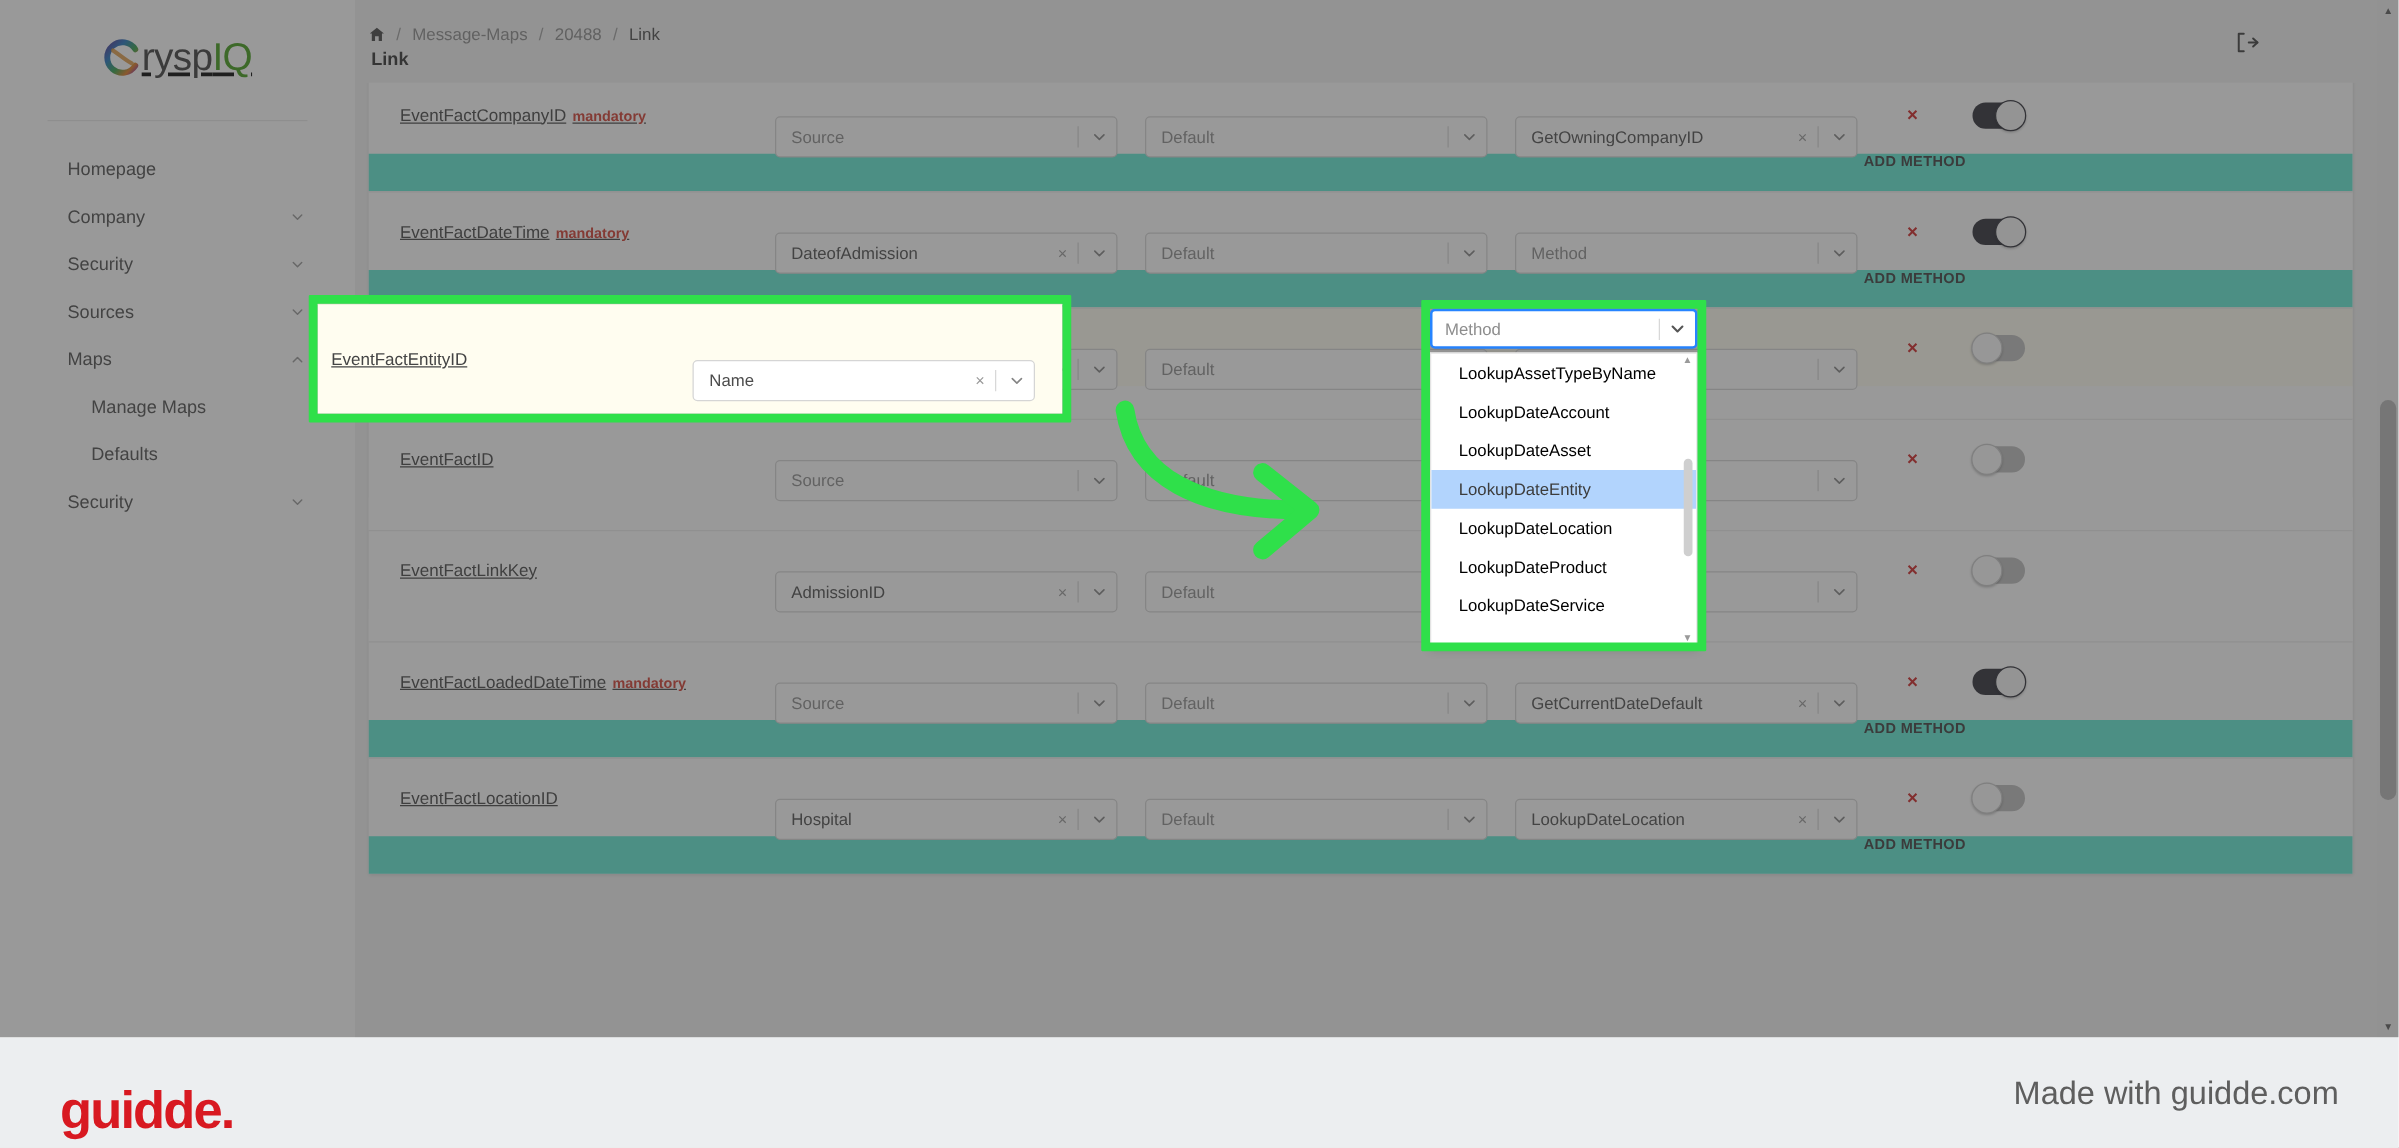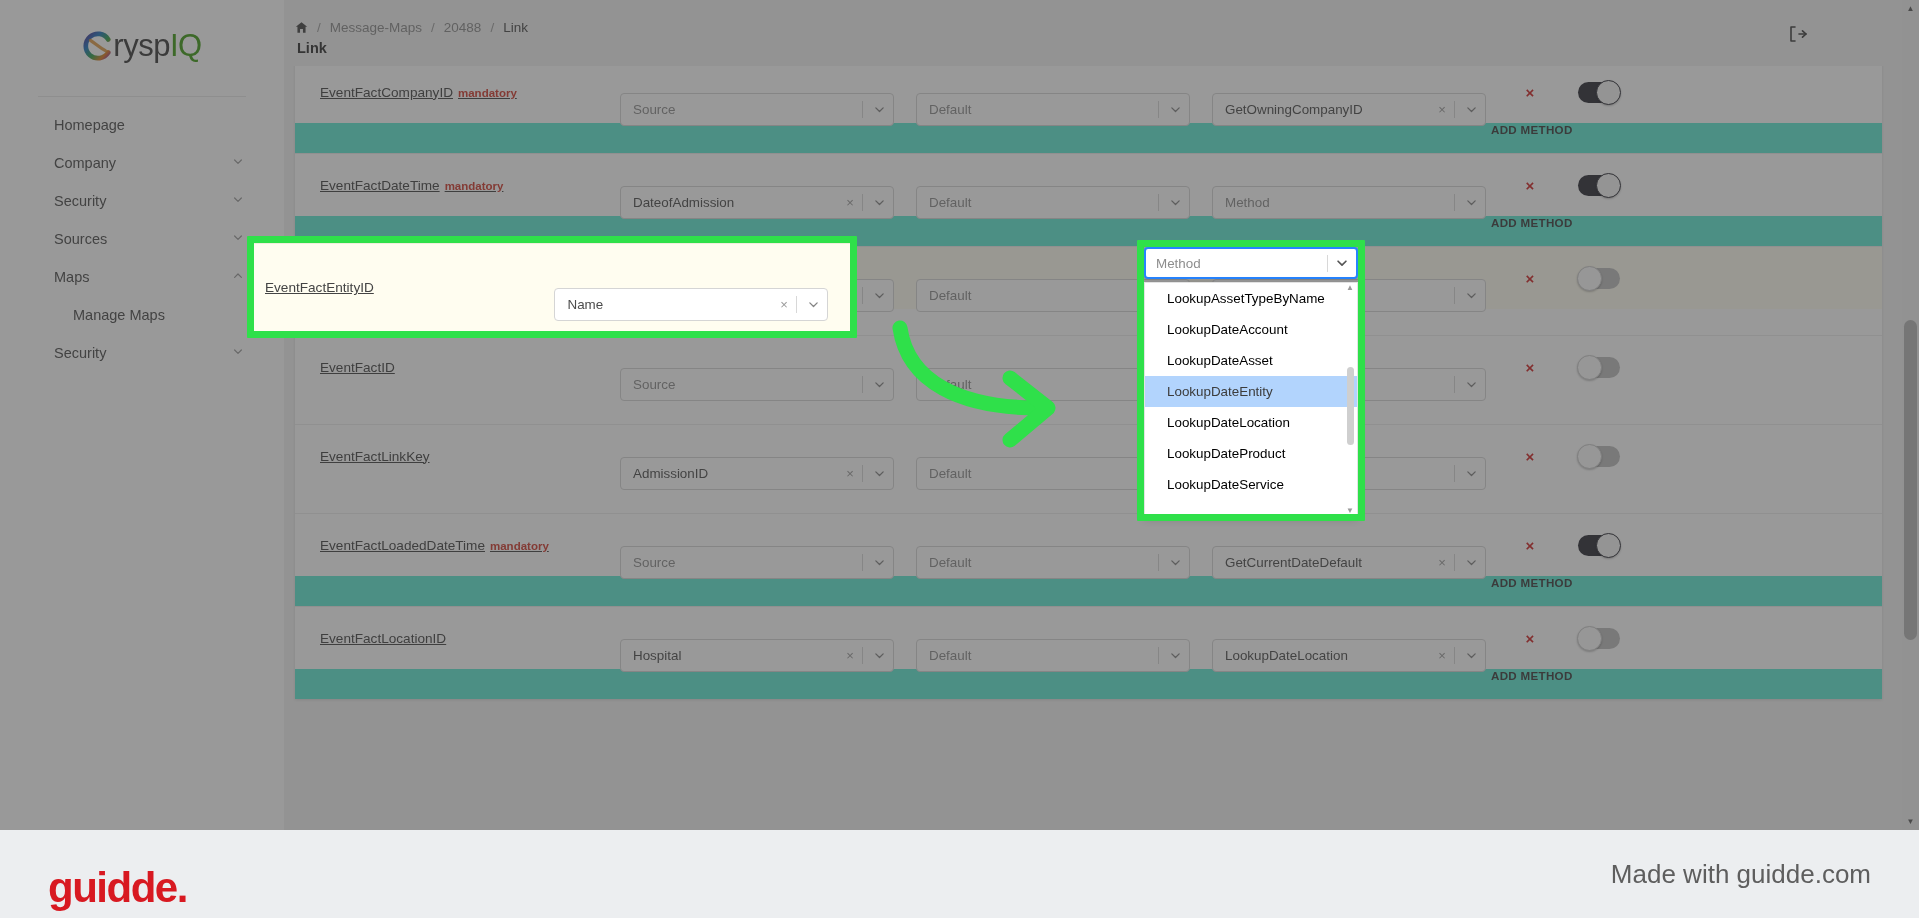--- a/index.html
+++ b/index.html
@@ -42,20 +42,21 @@
     position: absolute;
     left: 0; top: 0;
     width: 284px; height: 830px;
     background: #ffffff;
     z-index: 5;
   }
   .brand {
     display: flex; align-items: center;
     justify-content: center;
     height: 92px;
+    text-decoration: underline;
   }
   .brand-text {
     font-size: 31px;
     letter-spacing: -0.5px;
     color: #333;
     display: flex; align-items: center;
   }
   .brand-c {
     position: relative;
     width: 30px; height: 30px;
@@ -63,21 +64,21 @@
   }
   .brand-c svg { display:block; }
   .brand-rysp { color: #3b3b3b; font-weight: 400; }
   .brand-iq { color: #3f9c16; font-weight: 400; }
 
   .sb-divider {
     height: 1px; background: #e9e9e9;
     margin: 4px 38px 20px 38px;
   }
   .sb-item {
-    display: flex; 
+    display: flex; align-items: center;
     justify-content: space-between;
     height: 37px;
     padding: 0 40px 0 54px;
     color: #4b4b4b;
     font-size: 14.5px;
     cursor: pointer;
     margin-bottom: 1px;
   }
   .sb-item.sub { padding-left: 73px; font-size: 14.5px; }
   .sb-chev {
@@ -468,20 +469,23 @@
             <span>Maps</span>
             <span class="sb-chev">
               <svg viewBox="0 0 16 16" fill="none" stroke="currentColor" stroke-width="1.6" stroke-linecap="round" stroke-linejoin="round">
                 <path d="M3.5 10.5 8 6 12.5 10.5"></path>
               </svg>
             </span>
           </div>
           <div class="sb-item sub">
             <span>Manage Maps</span>
           </div>
+          <div class="sb-item sub">
+            <span>Defaults</span>
+          </div>
           <div class="sb-item">
             <span>Security</span>
             <span class="sb-chev">
               <svg viewBox="0 0 16 16" fill="none" stroke="currentColor" stroke-width="1.6" stroke-linecap="round" stroke-linejoin="round">
                 <path d="M3.5 6 8 10.5 12.5 6"></path>
               </svg>
             </span>
           </div>
         </div>
     </div>

